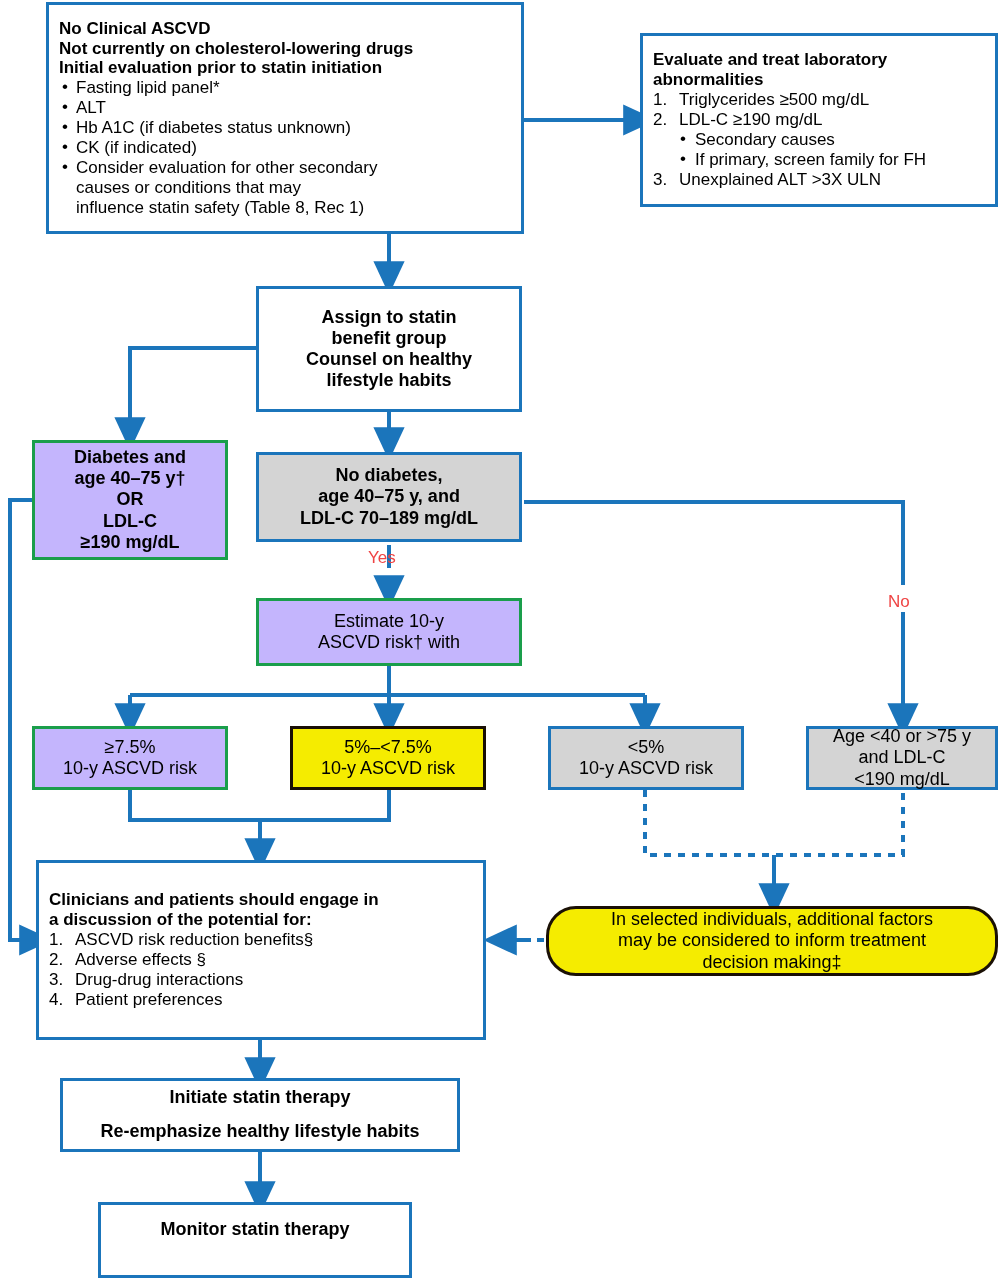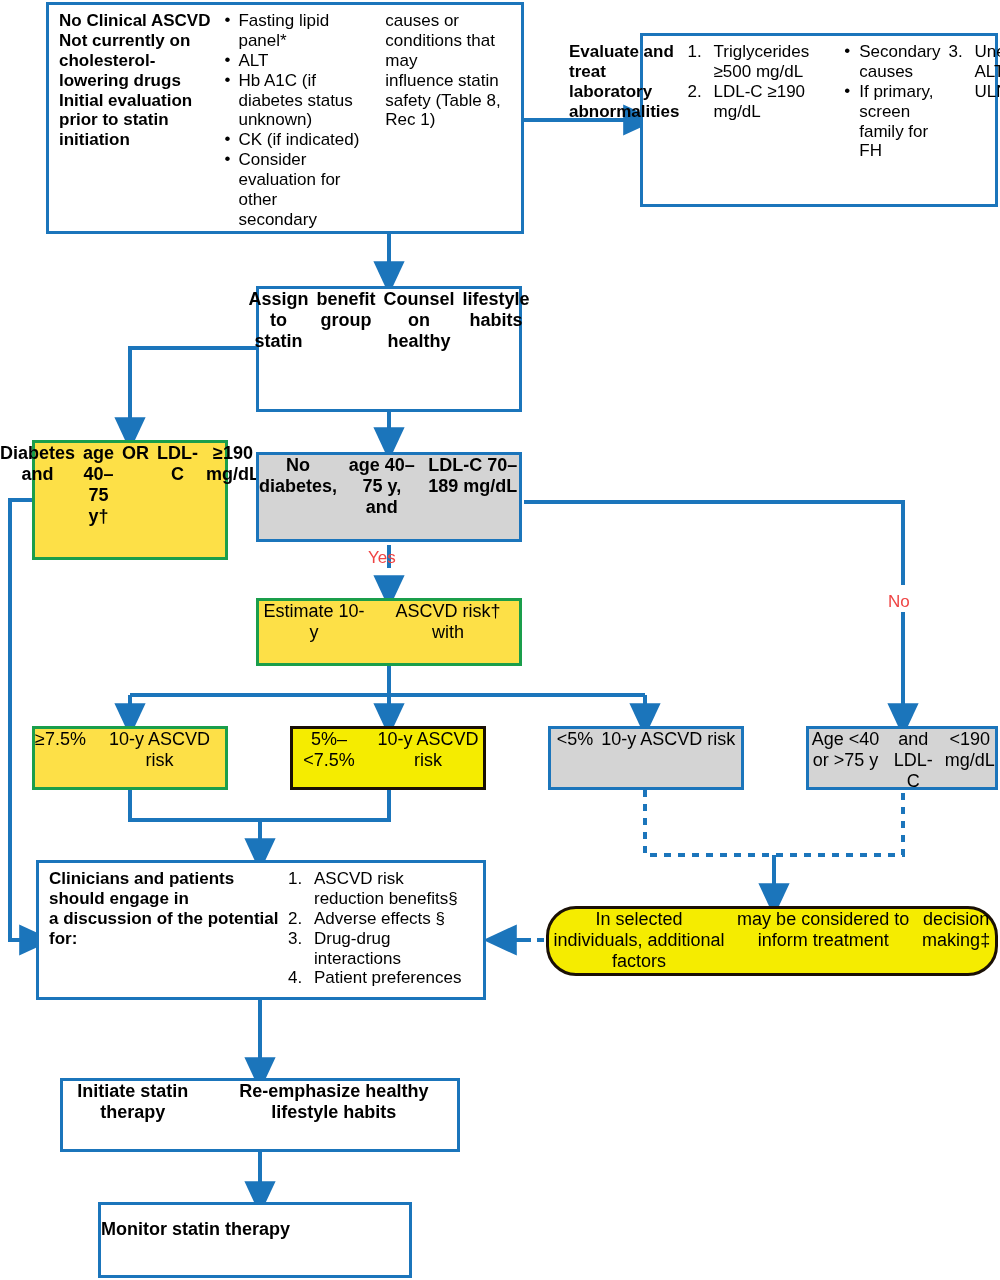--- a/index.html
+++ b/index.html
@@ -1,21 +1,21 @@
 <!DOCTYPE html>
 <html><head>
 <meta charset="utf-8">
 <style>
   html,body{margin:0;padding:0;background:#ffffff;}
   body{font-family:"Liberation Sans",sans-serif;color:#000;}
   #canvas{position:relative;width:1000px;height:1280px;overflow:hidden;background:#fff;}
-  .node{position:absolute;box-sizing:border-box;display:flex;flex-direction:row;justify-content:center;gap:8px;}
+  .node{position:absolute;box-sizing:border-box;display:flex;flex-direction:column;justify-content:center;}
   .blue-box{border:3px solid #1b75bb;background:#ffffff;}
   .gray-box{border:3px solid #1b75bb;background:#d4d4d4;}
-  .green-box{border:3px solid #1a9e4b;background:#fde047;}
+  .green-box{border:3px solid #1a9e4b;background:#c4b5fd;}
   .yellow-box{border:3px solid #1a1005;background:#f5ec00;}
   .ctr{text-align:center;}
   .lft{text-align:left;}
   .b{font-weight:bold;}
   .ln{line-height:1.17;}
   .t17{font-size:17px;}
   .t18{font-size:18px;}
   .pad{padding:6px 10px;}
   .bullets{margin:0;padding:0;list-style:none;}
   .bullets li{position:relative;padding-left:17px;}
@@ -163,21 +163,21 @@
     <div>&lt;5%</div>
     <div>10-y ASCVD risk</div>
   </div>
 
   <div class="node gray-box ctr ln t18" style="left:806px;top:726px;width:192px;height:64px;">
     <div>Age &lt;40 or &gt;75 y</div>
     <div>and LDL-C</div>
     <div>&lt;190 mg/dL</div>
   </div>
 
-  <div class="node blue-box pad lft ln t17" style="left:36px;top:860px;width:450px;height:140px;">
+  <div class="node blue-box pad lft ln t17" style="left:36px;top:860px;width:450px;height:180px;">
     <div>
       <div class="b">Clinicians and patients should engage in</div>
       <div class="b">a discussion of the potential for:</div>
     </div>
     <ul class="nums">
       <li><span class="n">1.</span><span>ASCVD risk reduction benefits§</span></li>
       <li><span class="n">2.</span><span>Adverse effects §</span></li>
       <li><span class="n">3.</span><span>Drug-drug interactions</span></li>
       <li><span class="n">4.</span><span>Patient preferences</span></li>
     </ul>

